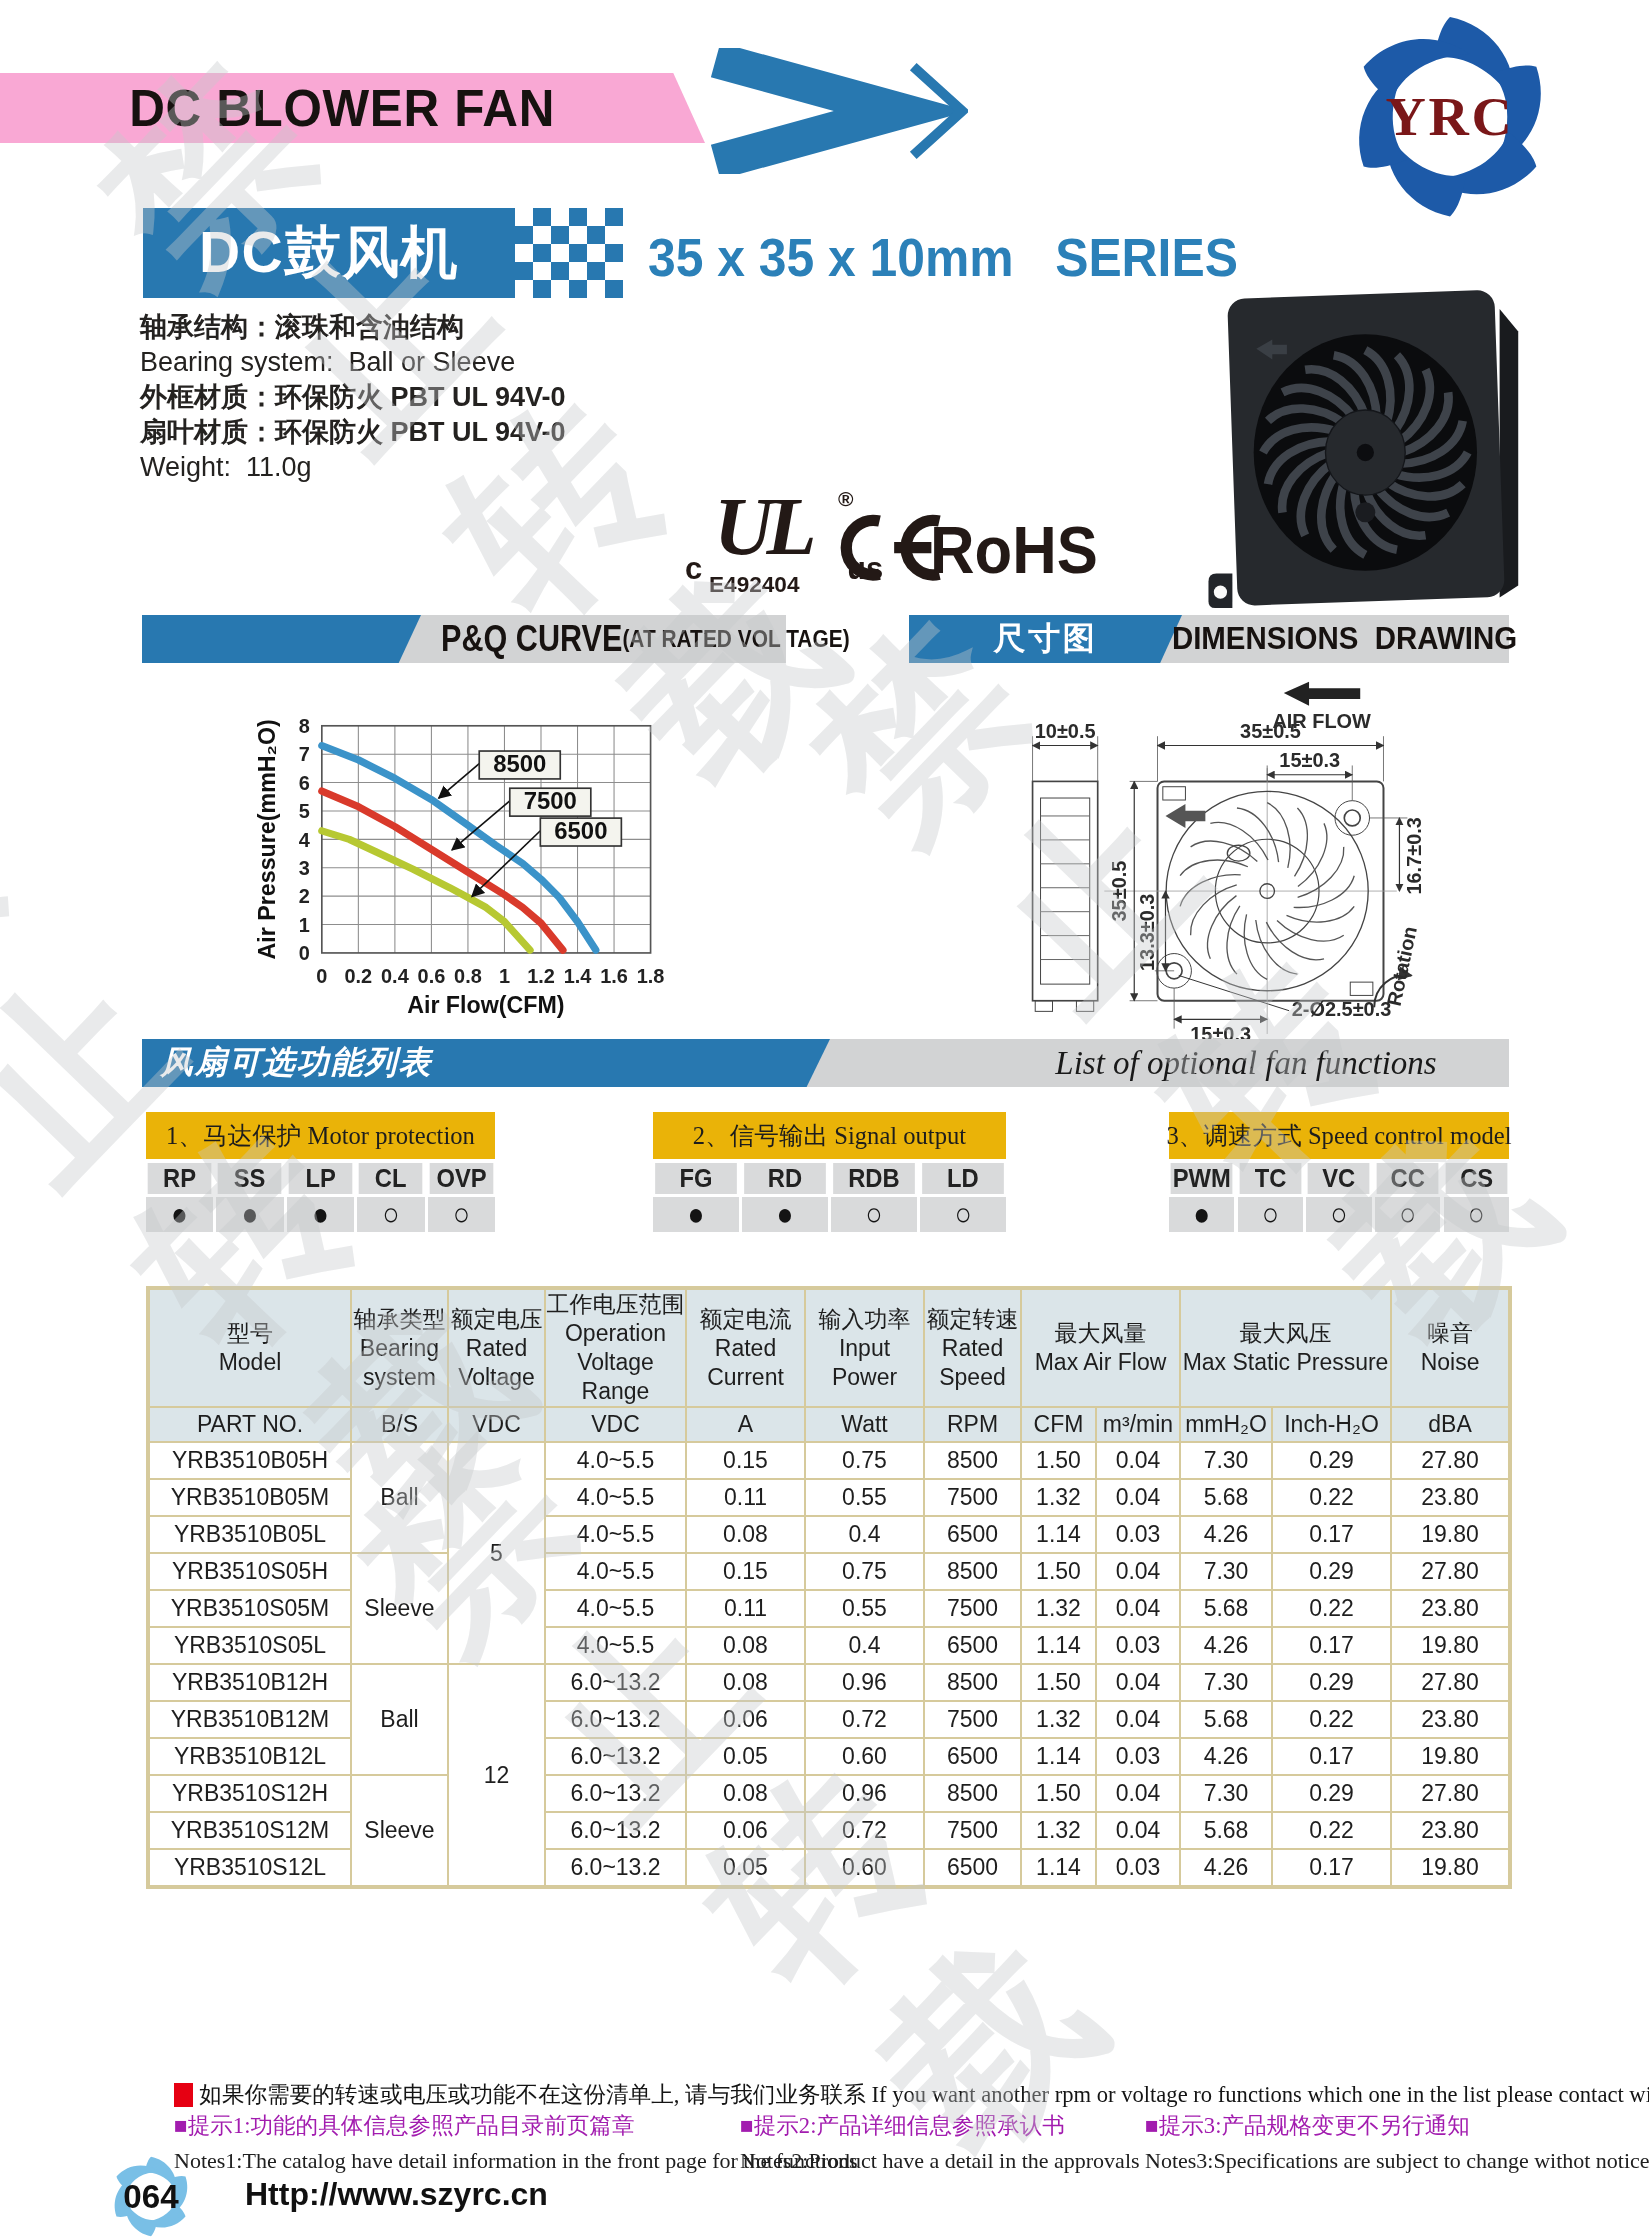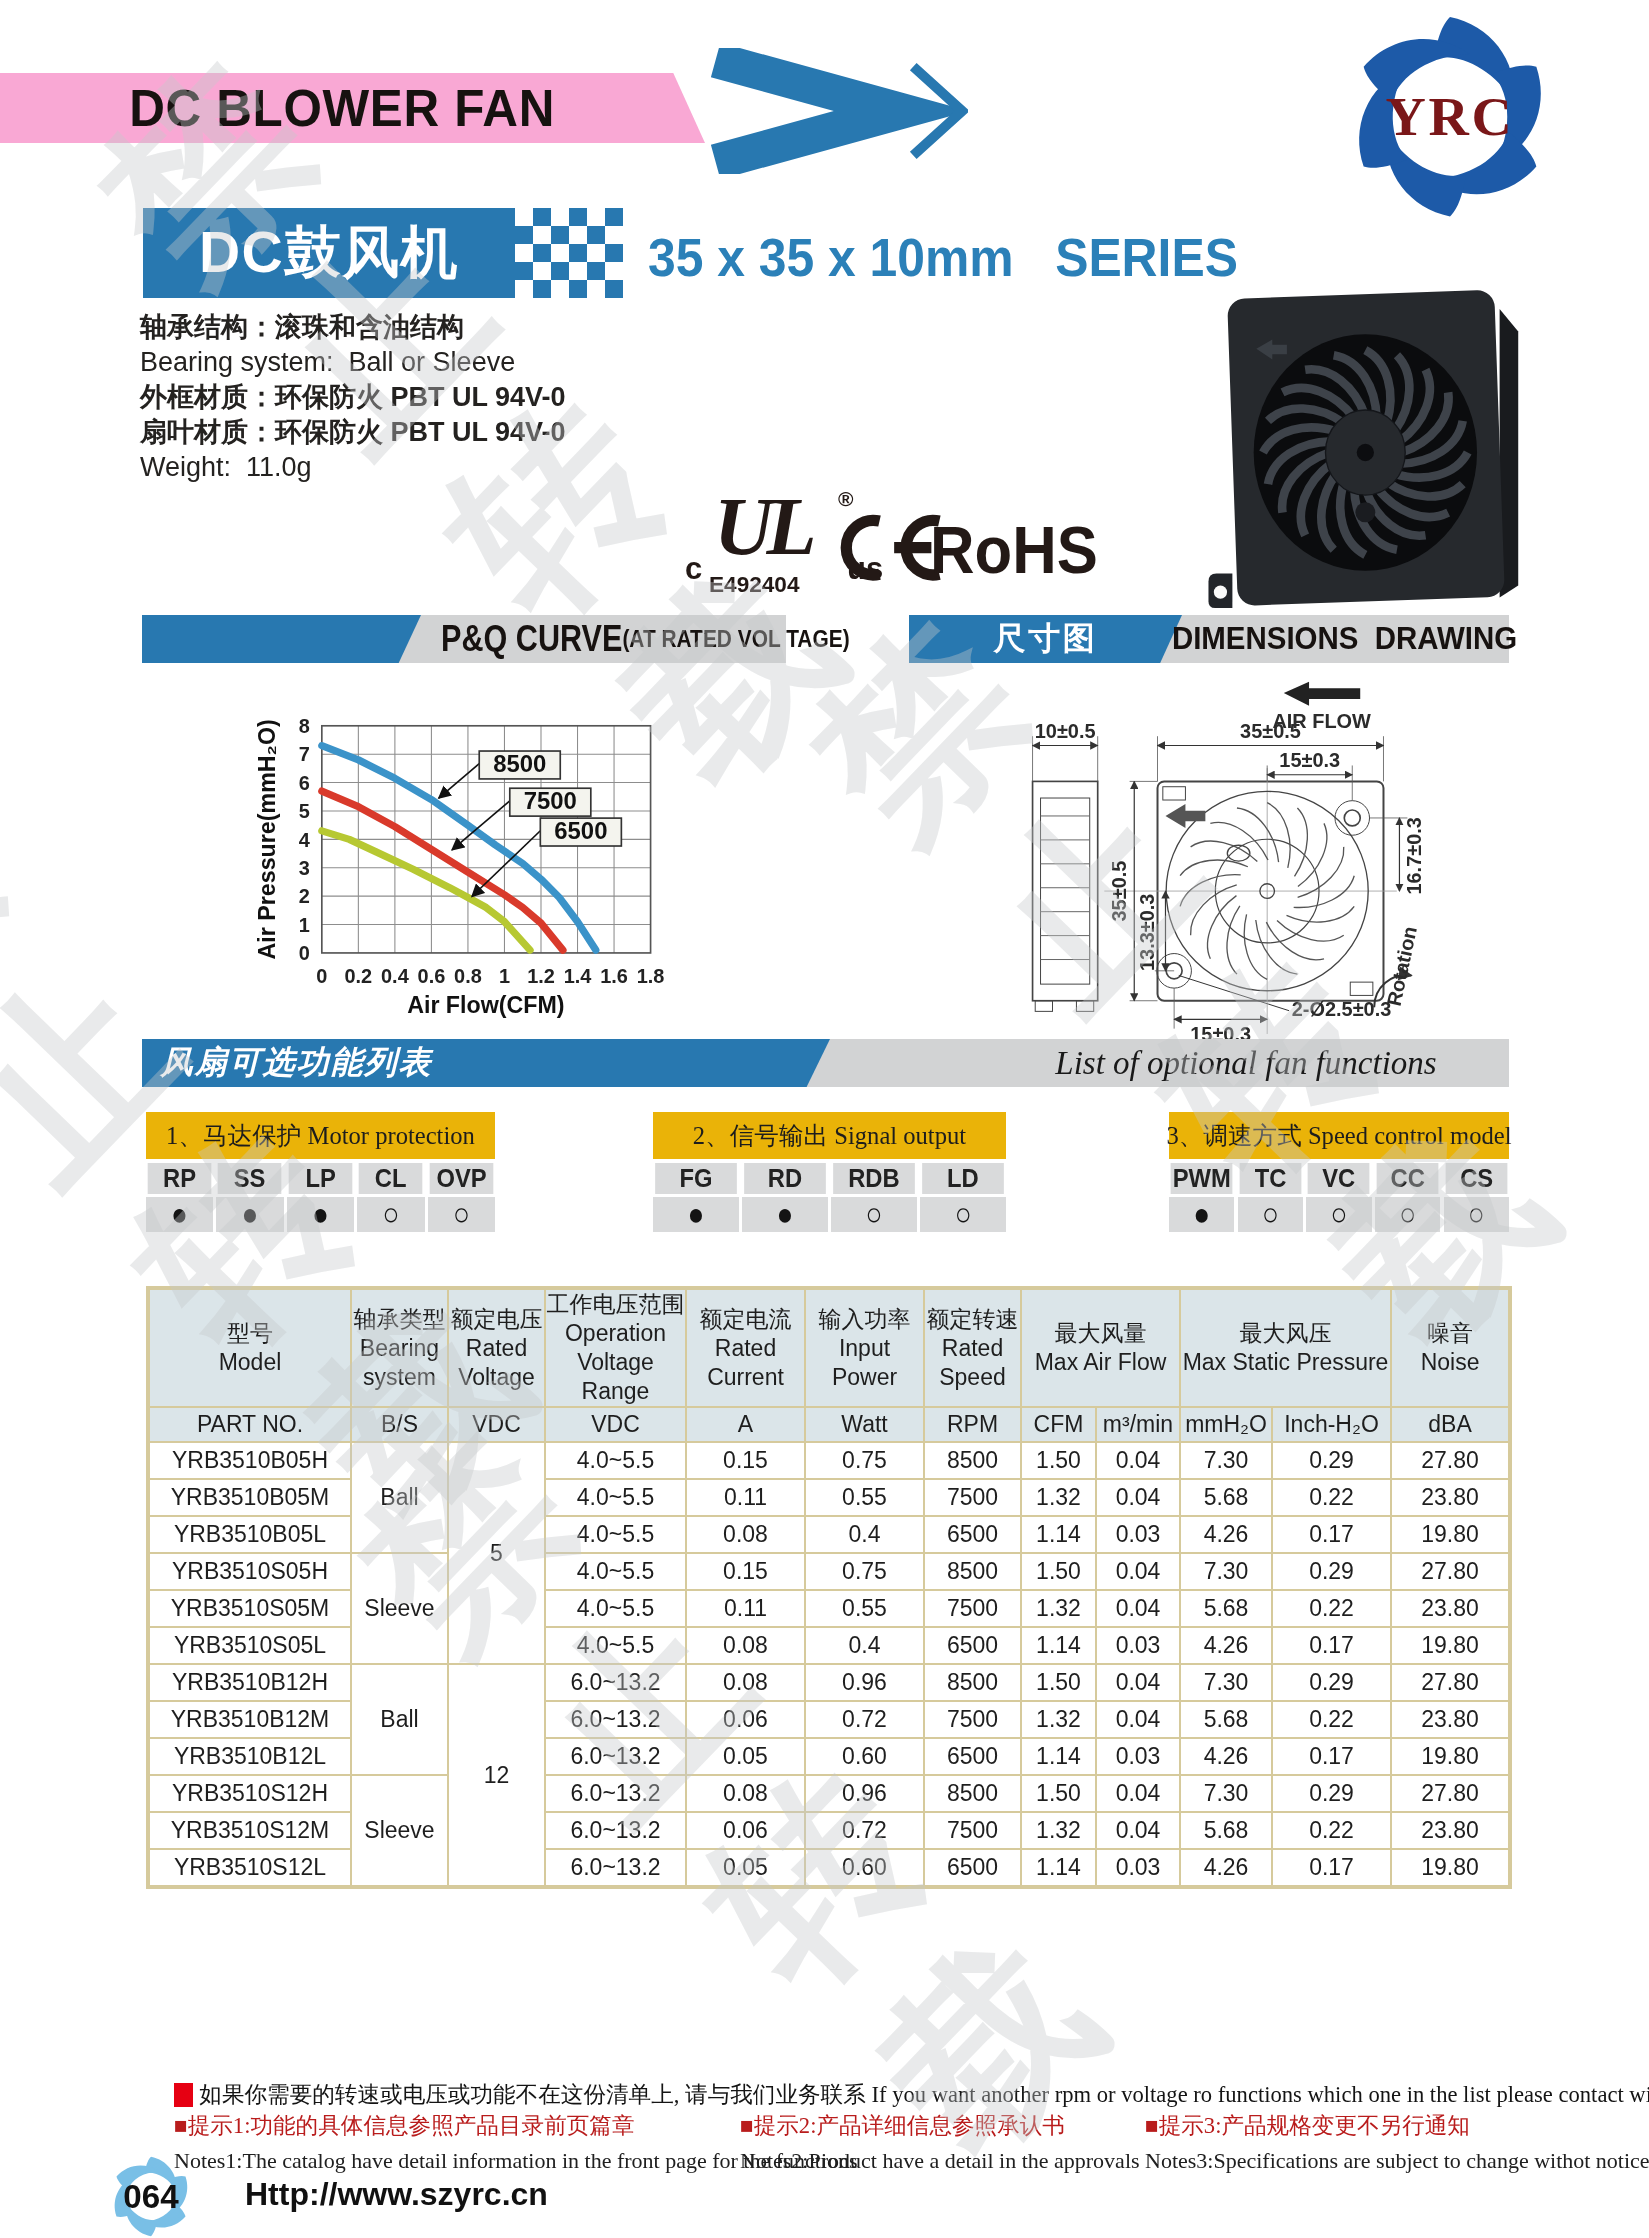--- a/index.html
+++ b/index.html
@@ -96,21 +96,21 @@
   .spec-table .hrow th{background:#dbe5e9;height:92px;font-size:23px;line-height:29px;}
   .spec-table .urow th{background:#dbe5e9;height:33px;font-size:23px;}
   .spec-table td{height:35px;font-size:23px;}
   .spec-table{border:4px solid #d6ca9c;}
 
   
   .notice{position:absolute;left:174px;top:2079px;display:flex;align-items:center;}
   .red-sq{width:18.6px;height:24px;background:#e60012;margin-right:6.7px;flex:none;}
   .notice span{font-size:22.6px;color:#141414;font-family:"Liberation Serif","DejaVu Serif",serif;white-space:nowrap;}
   .ncol{position:absolute;top:2110px;}
-  .ncol .cnl{font-size:22.6px;color:#b91c1c;font-family:"Liberation Serif","DejaVu Serif",serif;white-space:nowrap;}
+  .ncol .cnl{font-size:22.6px;color:#a21caf;font-family:"Liberation Serif","DejaVu Serif",serif;white-space:nowrap;}
   .ncol .enl{font-size:22px;color:#202020;margin-top:6.7px;font-family:"Liberation Serif","DejaVu Serif",serif;white-space:nowrap;}
 
   
   .url{position:absolute;left:245px;top:2176px;font-size:32px;font-weight:700;color:#111;}
 </style>
 </head>
 <body>
 
 <div class="wm" style="left:372px;top:-60px;">禁止转载</div>
 <div class="wm" style="left:1084px;top:499px;">禁止转载</div>

